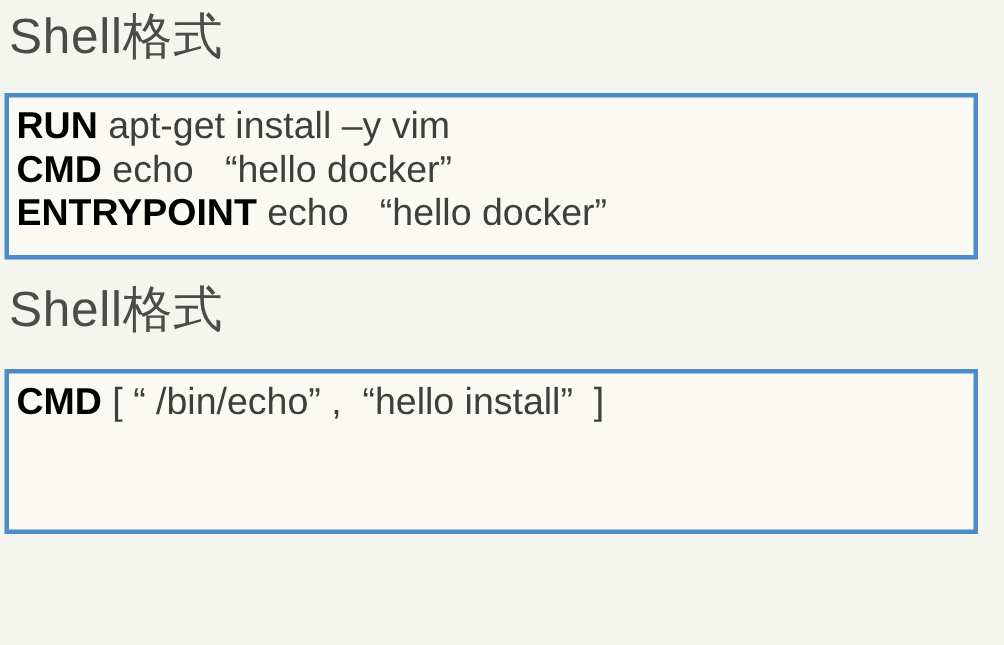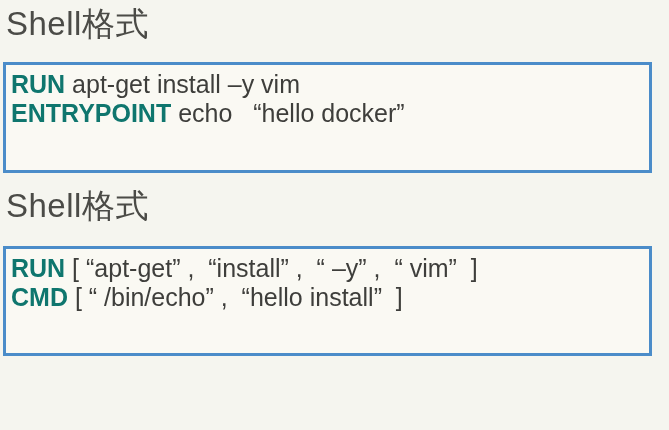--- a/index.html
+++ b/index.html
@@ -43,36 +43,36 @@
   }
   .box-1 { top: 62px;  height: 111px; }
   .box-2 { top: 246px; height: 110px; }
   .code-line {
     font-size: 25px;
     line-height: 29px;
     color: #3e3e3b;
     white-space: pre;
   }
   .kw {
-    color: #0f766e;
+    color: #000000;
     font-weight: bold;
   }
 </style>
 </head>
 <body>
 
 <div class="slide">
 
   <h1 class="section-title title-1">Shell格式</h1>
 
   <div class="code-box box-1">
     <div class="code-line"><span class="kw">RUN</span><span> apt-get install –y vim</span></div>
+    <div class="code-line"><span class="kw">CMD</span><span> echo   “hello docker”</span></div>
     <div class="code-line"><span class="kw">ENTRYPOINT</span><span> echo   “hello docker”</span></div>
   </div>
 
   <h1 class="section-title title-2">Shell格式</h1>
 
   <div class="code-box box-2">
-    <div class="code-line"><span class="kw">RUN</span><span> [ “apt-get” ,  “install” ,  “ –y” ,  “ vim”  ]</span></div>
     <div class="code-line"><span class="kw">CMD</span><span> [ “ /bin/echo” ,  “hello install”  ]</span></div>
   </div>
 
 </div>
 
 </body></html>

